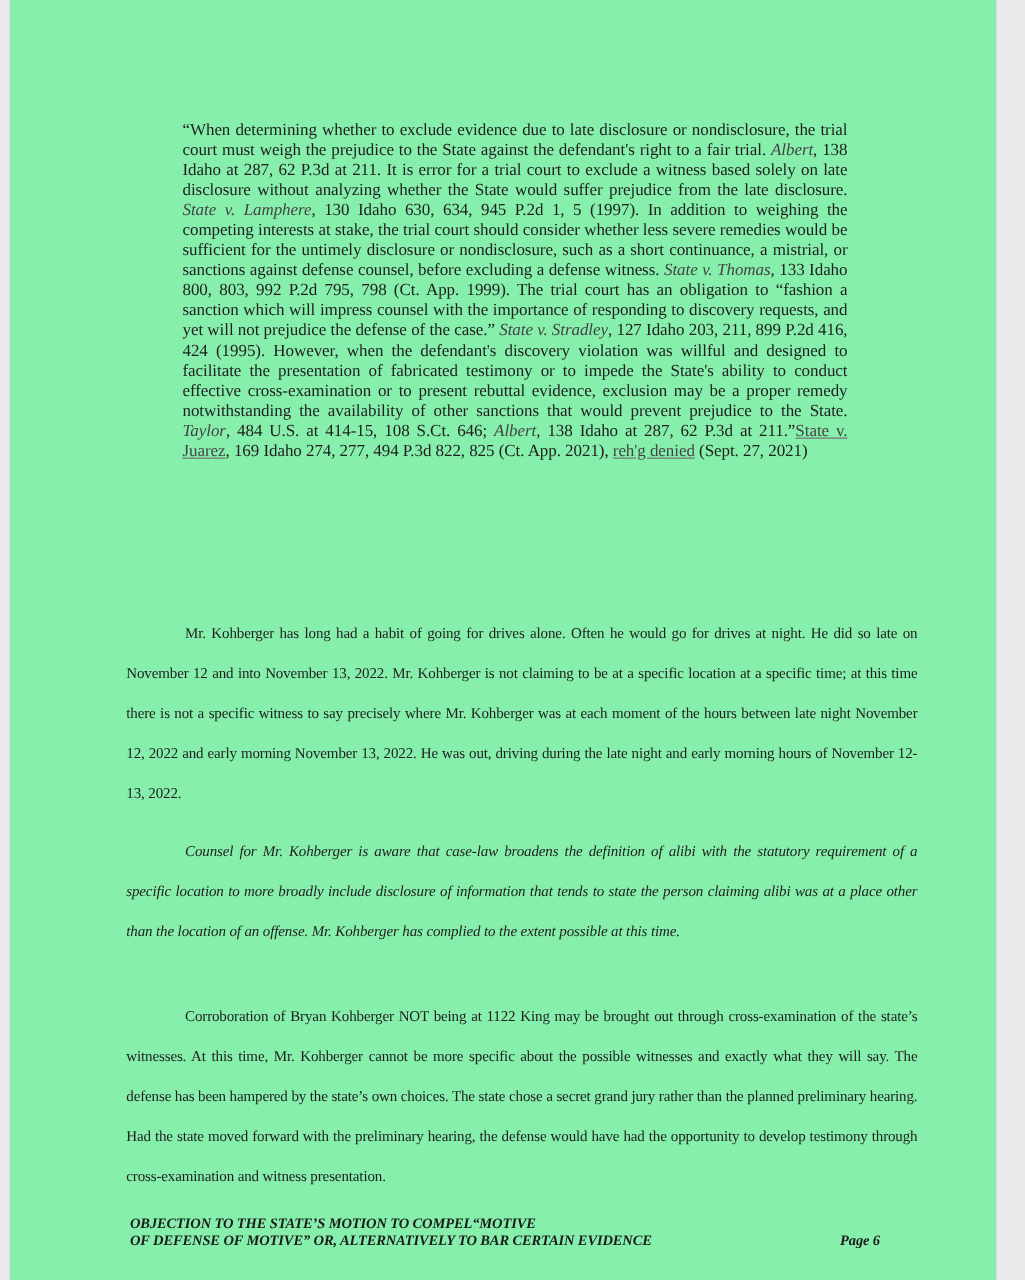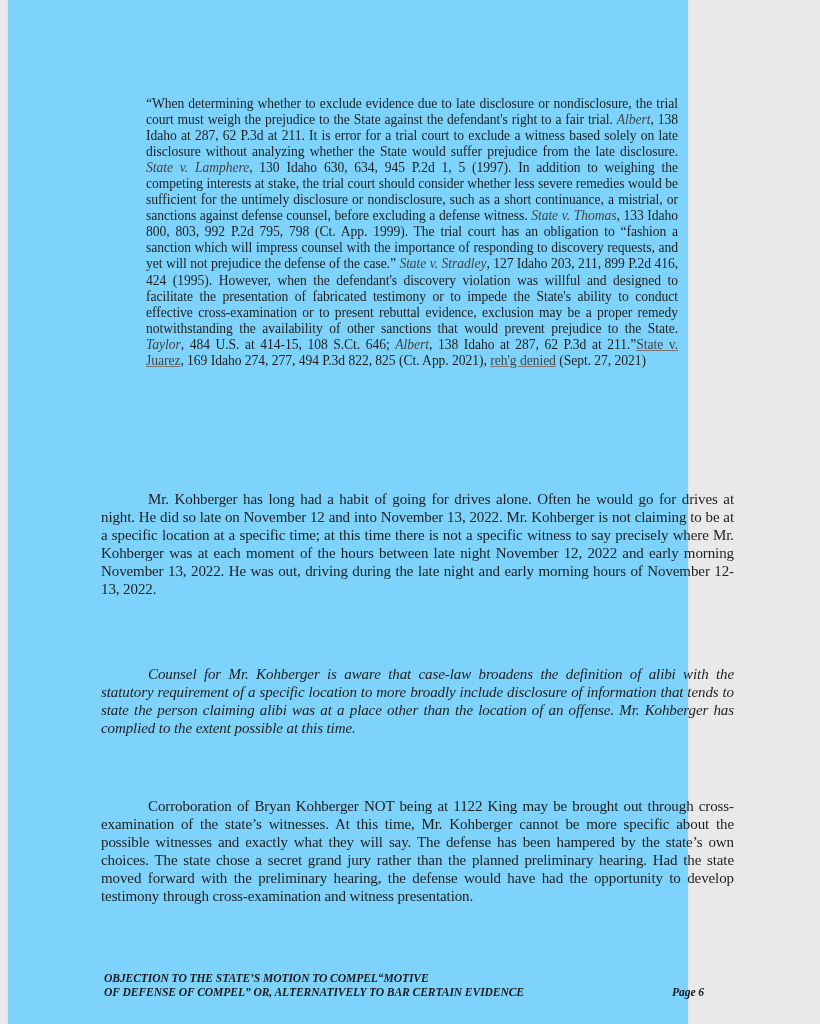--- a/index.html
+++ b/index.html
@@ -13,23 +13,23 @@
     .viewer {
       position: relative;
       width: 820px;
       height: 1024px;
       background: #e9e9ec;
     }
     .page {
       position: absolute;
       left: 8px;
       top: 0;
-      width: 680px;
+      width: 789px;
       height: 1024px;
-      background: #7dd3fc;
+      background: #86efac;
       box-shadow: 0 0 2px rgba(0,0,0,0.08);
       font-family: "Liberation Serif", "DejaVu Serif", serif;
       color: #1e1e1e;
     }
     .quote {
       position: absolute;
       left: 138px;
       top: 96px;
       width: 532px;
       font-size: 13.6px;
@@ -40,22 +40,22 @@
     .quote i { font-style: italic; color: #444; }
     .quote .link {
       text-decoration: underline;
       text-decoration-color: #777;
       color: #444;
     }
     .body-para {
       position: absolute;
       left: 93px;
       width: 633px;
-      font-size: 15px;
-      line-height: 18px;
+      font-size: 12px;
+      line-height: 32px;
       text-align: justify;
       text-indent: 47px;
       letter-spacing: -0.1px;
     }
     #para1 { top: 490px; }
     #para2 { top: 665px; font-style: italic; }
     #para3 { top: 797px; }
     .footer {
       position: absolute;
       left: 96px;
@@ -81,18 +81,18 @@
   <div class="page">
 
     <div class="quote" id="quote"><span>“When determining whether to exclude evidence due to late disclosure or nondisclosure, the trial court must weigh the prejudice to the State against the defendant's right to a fair trial. </span><i>Albert</i><span>, 138 Idaho at 287, 62 P.3d at 211. It is error for a trial court to exclude a witness based solely on late disclosure without analyzing whether the State would suffer prejudice from the late disclosure. </span><i>State v. Lamphere</i><span>, 130 Idaho 630, 634, 945 P.2d 1, 5 (1997). In addition to weighing the competing interests at stake, the trial court should consider whether less severe remedies would be sufficient for the untimely disclosure or nondisclosure, such as a short continuance, a mistrial, or sanctions against defense counsel, before excluding a defense witness. </span><i>State v. Thomas</i><span>, 133 Idaho 800, 803, 992 P.2d 795, 798 (Ct. App. 1999). The trial court has an obligation to “fashion a sanction which will impress counsel with the importance of responding to discovery requests, and yet will not prejudice the defense of the case.” </span><i>State v. Stradley</i><span>, 127 Idaho 203, 211, 899 P.2d 416, 424 (1995). However, when the defendant's discovery violation was willful and designed to facilitate the presentation of fabricated testimony or to impede the State's ability to conduct effective cross-examination or to present rebuttal evidence, exclusion may be a proper remedy notwithstanding the availability of other sanctions that would prevent prejudice to the State. </span><i>Taylor</i><span>, 484 U.S. at 414-15, 108 S.Ct. 646; </span><i>Albert</i><span>, 138 Idaho at 287, 62 P.3d at 211.”</span><span class="link">State v. Juarez</span><span>, 169 Idaho 274, 277, 494 P.3d 822, 825 (Ct. App. 2021), </span><span class="link">reh'g denied</span><span> (Sept. 27, 2021)</span></div>
 
     <p class="body-para" id="para1" style="margin:0;">Mr. Kohberger has long had a habit of going for drives alone.  Often he would go for drives at night.  He did so late on November 12 and into November 13, 2022.  Mr. Kohberger is not claiming to be at a specific location at a specific time; at this time there is not a specific witness to say precisely where Mr. Kohberger was at each moment of the hours between late night November 12, 2022 and early morning November 13, 2022.  He was out, driving during the late night and early morning hours of November 12-13, 2022.</p>
     <p class="body-para" id="para2" style="margin:0;">Counsel for Mr. Kohberger is aware that case-law broadens the definition of alibi with the statutory requirement of a specific location to more broadly include disclosure of information that tends to state the person claiming alibi was at a place other than the location of an offense. Mr. Kohberger has complied to the extent possible at this time.</p>
     <p class="body-para" id="para3" style="margin:0;">Corroboration of Bryan Kohberger NOT being at 1122 King may be brought out through cross-examination of the state’s witnesses.  At this time, Mr. Kohberger cannot be more specific about the possible witnesses and exactly what they will say.  The defense has been hampered by the state’s own choices.  The state chose a secret grand jury rather than the planned preliminary hearing.  Had the state moved forward with the preliminary hearing, the defense would have had the opportunity to develop testimony through cross-examination and witness presentation.</p>
 
     <div class="footer">
       <div>OBJECTION TO THE STATE’S MOTION TO COMPEL“MOTIVE</div>
-      <div>OF DEFENSE OF COMPEL” OR, ALTERNATIVELY TO BAR CERTAIN EVIDENCE</div>
+      <div>OF DEFENSE OF MOTIVE” OR, ALTERNATIVELY TO BAR CERTAIN EVIDENCE</div>
       <span class="page-num">Page 6</span>
     </div>
 
   </div>
 </div>
 
 </body></html>

